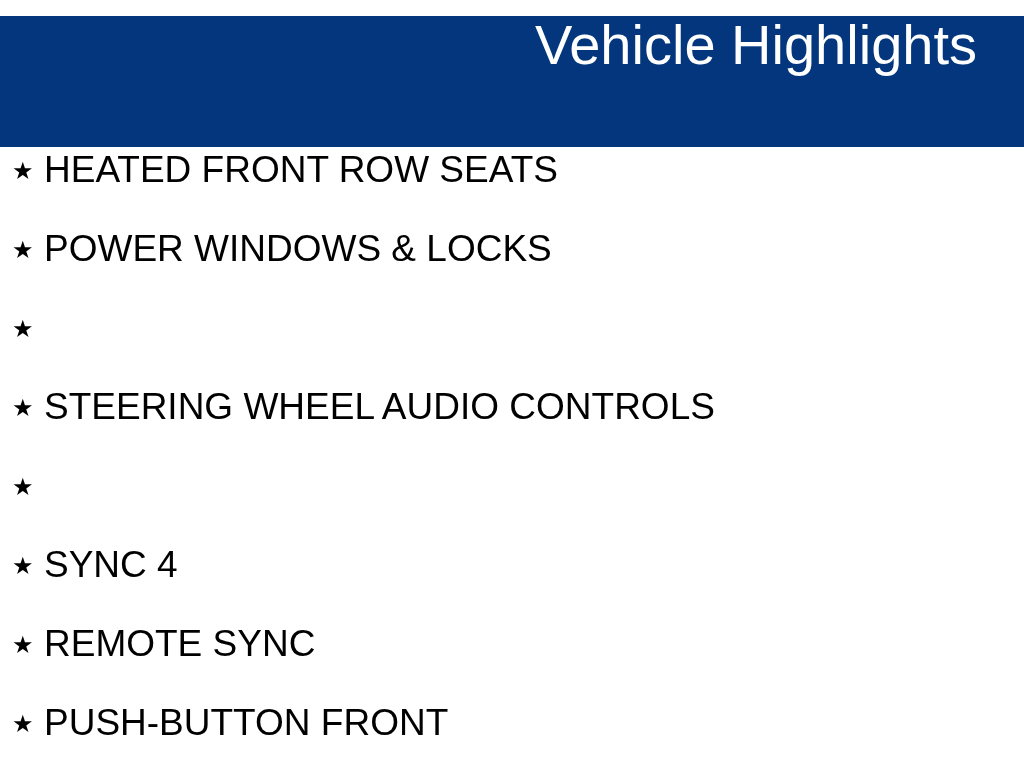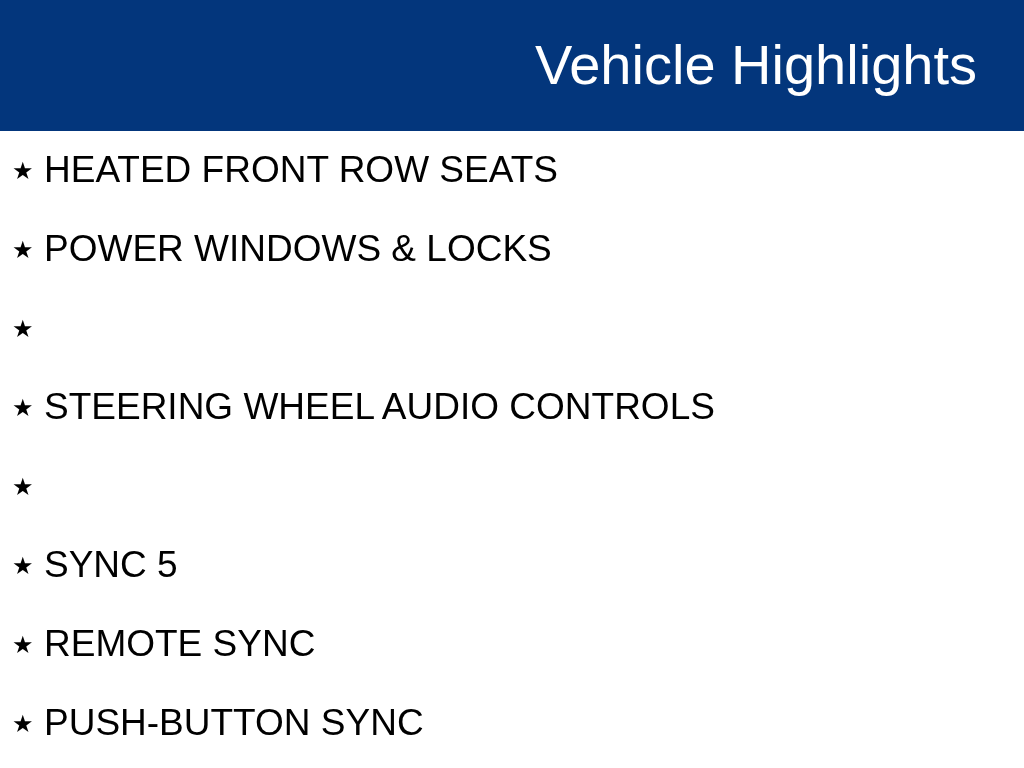--- a/index.html
+++ b/index.html
@@ -15,26 +15,26 @@
   }
   .slide {
     position: relative;
     width: 1024px;
     height: 768px;
     background: #ffffff;
   }
   .header-banner {
     position: absolute;
     left: 0;
-    top: 0;
+    top: 16px;
     width: 1024px;
     height: 131px;
     background: #03367c;
     display: flex;
-    align-items: center;
+    align-items: flex-start;
     justify-content: flex-end;
     box-sizing: border-box;
     padding-right: 47px;
   }
   .header-title {
     color: #ffffff;
     font-family: "Liberation Sans", sans-serif;
     font-size: 56px;
     font-weight: 400;
     line-height: 1.05;
@@ -107,28 +107,28 @@
       <span class="feature-bullet">★</span>
       <span class="feature-label">STEERING WHEEL AUDIO CONTROLS</span>
     </li>
 
     <li class="feature-item">
       <span class="feature-bullet">★</span>
     </li>
 
     <li class="feature-item">
       <span class="feature-bullet">★</span>
-      <span class="feature-label">SYNC 5</span>
+      <span class="feature-label">SYNC 4</span>
     </li>
 
     <li class="feature-item">
       <span class="feature-bullet">★</span>
       <span class="feature-label">REMOTE SYNC</span>
     </li>
 
     <li class="feature-item">
       <span class="feature-bullet">★</span>
-      <span class="feature-label">PUSH-BUTTON SYNC</span>
+      <span class="feature-label">PUSH-BUTTON FRONT</span>
     </li>
 
   </ul>
 
 </div>
 
 </body></html>

